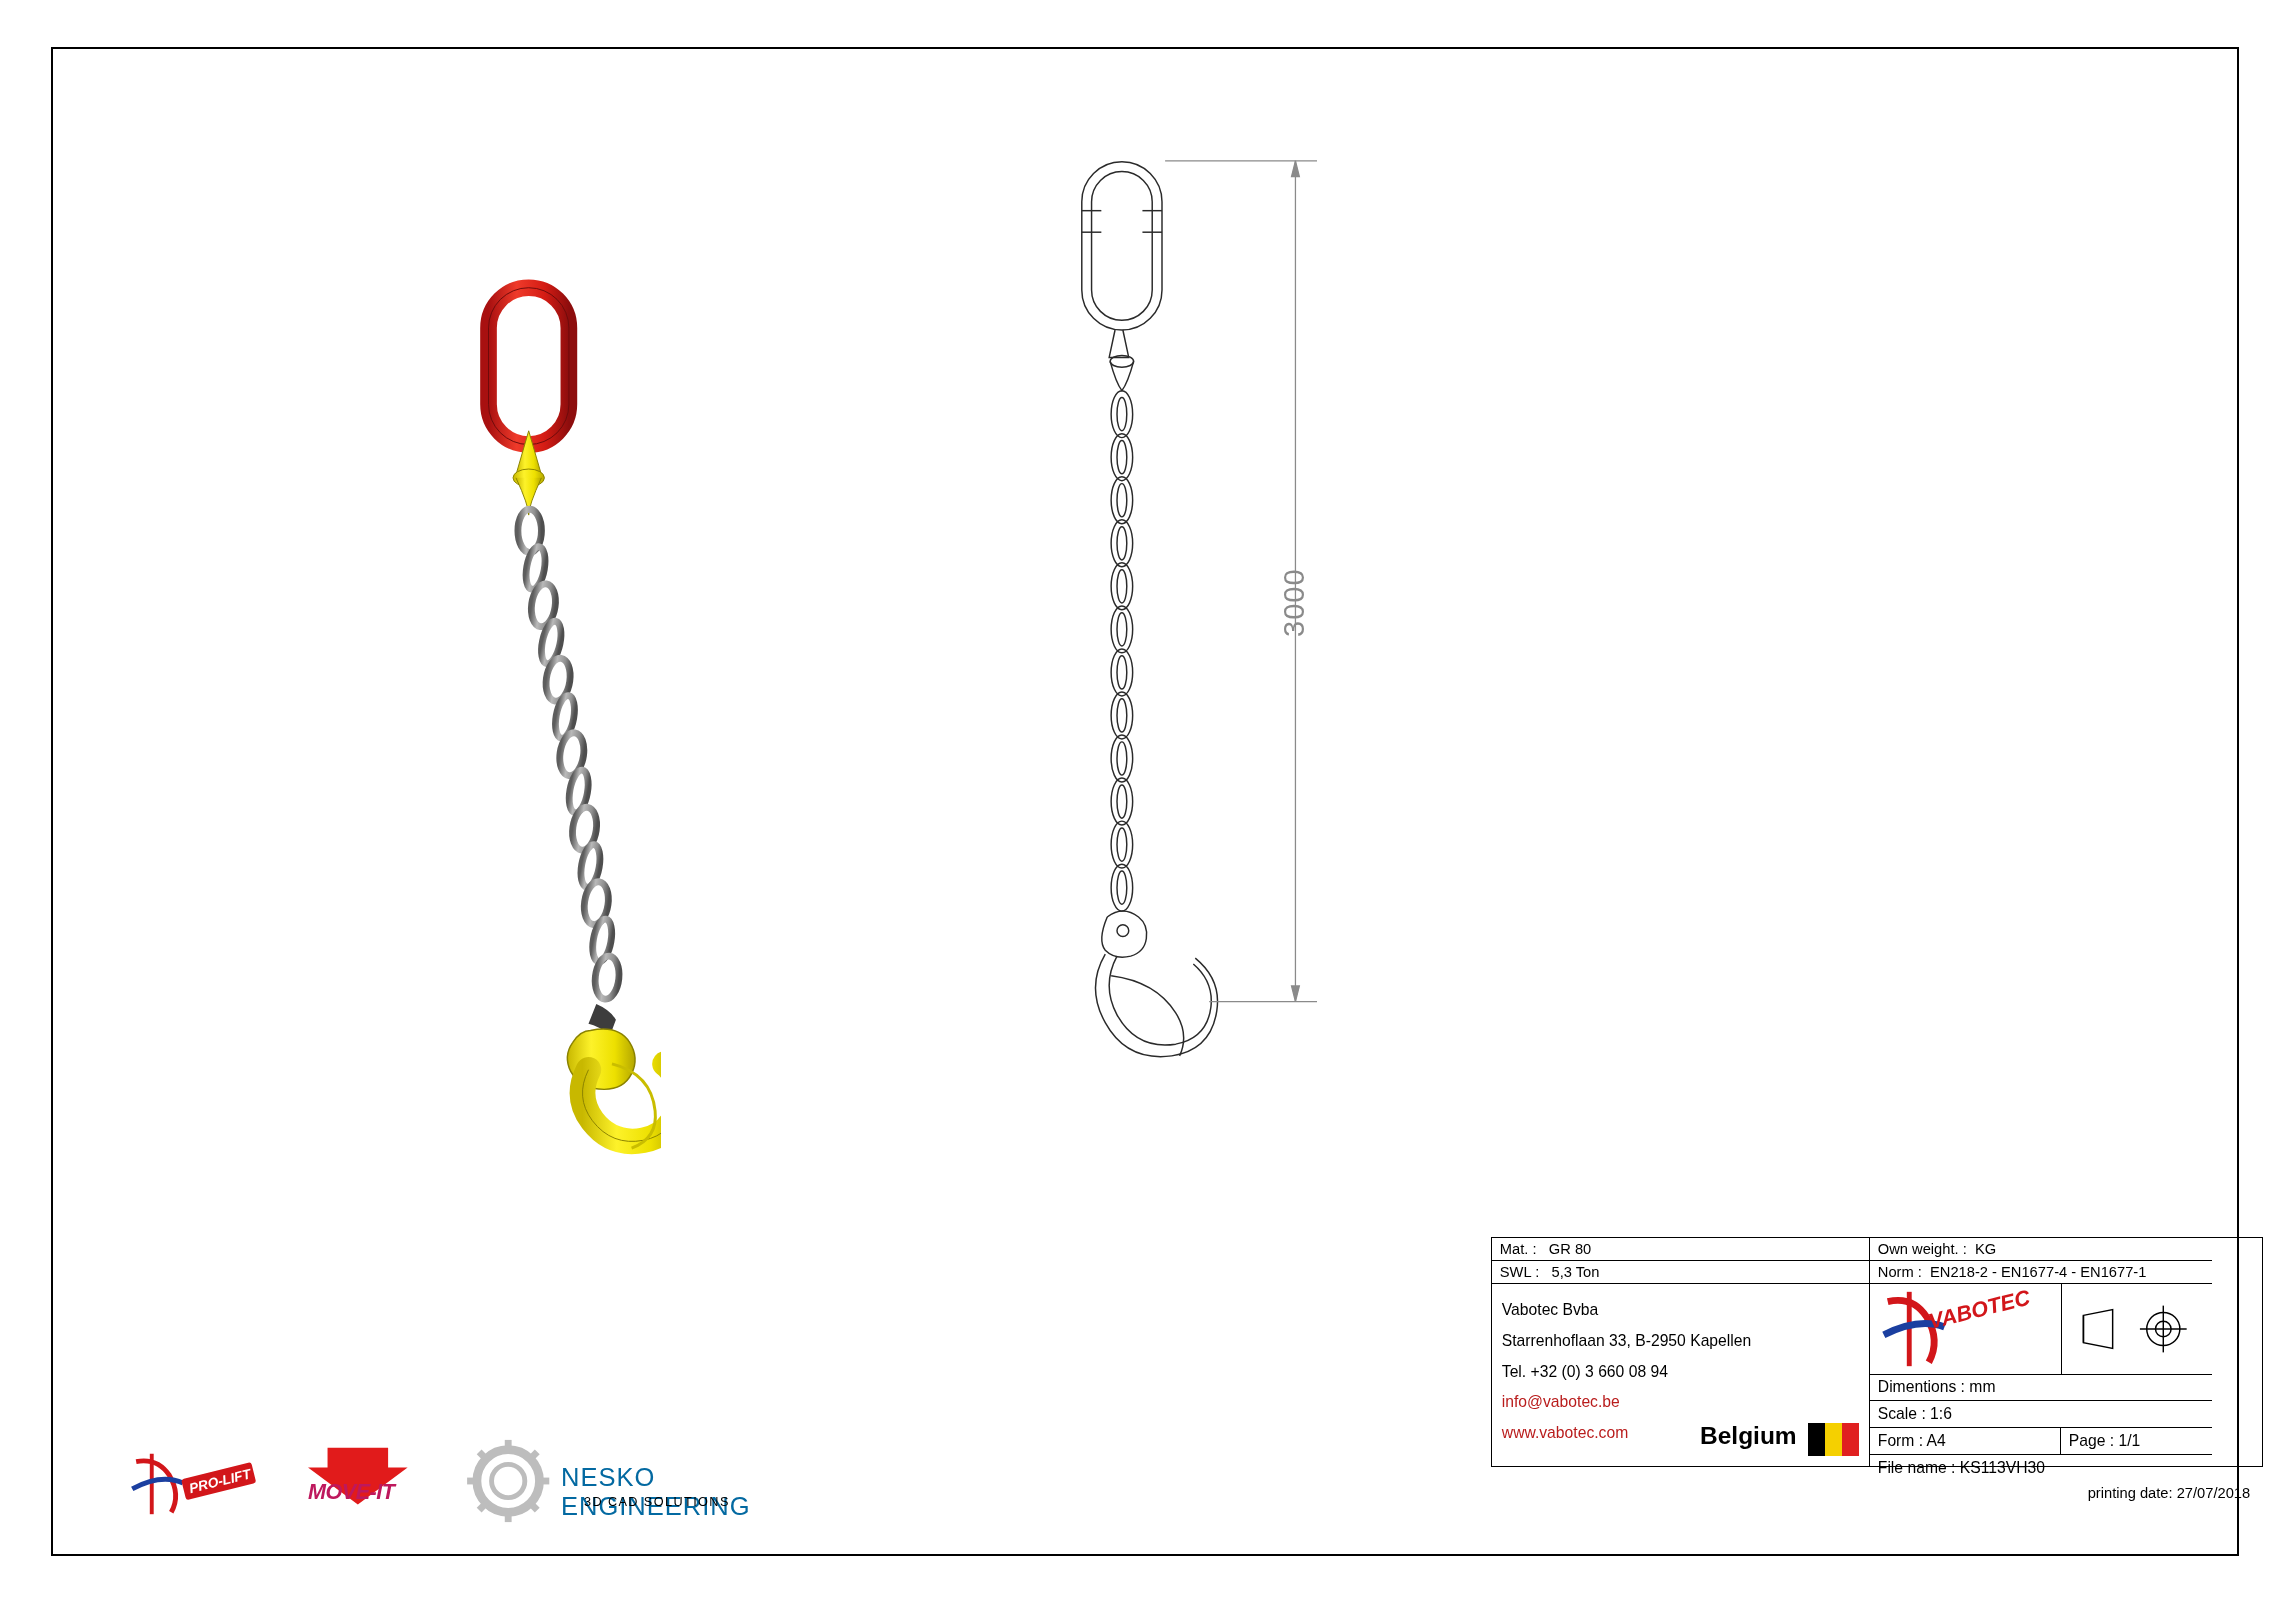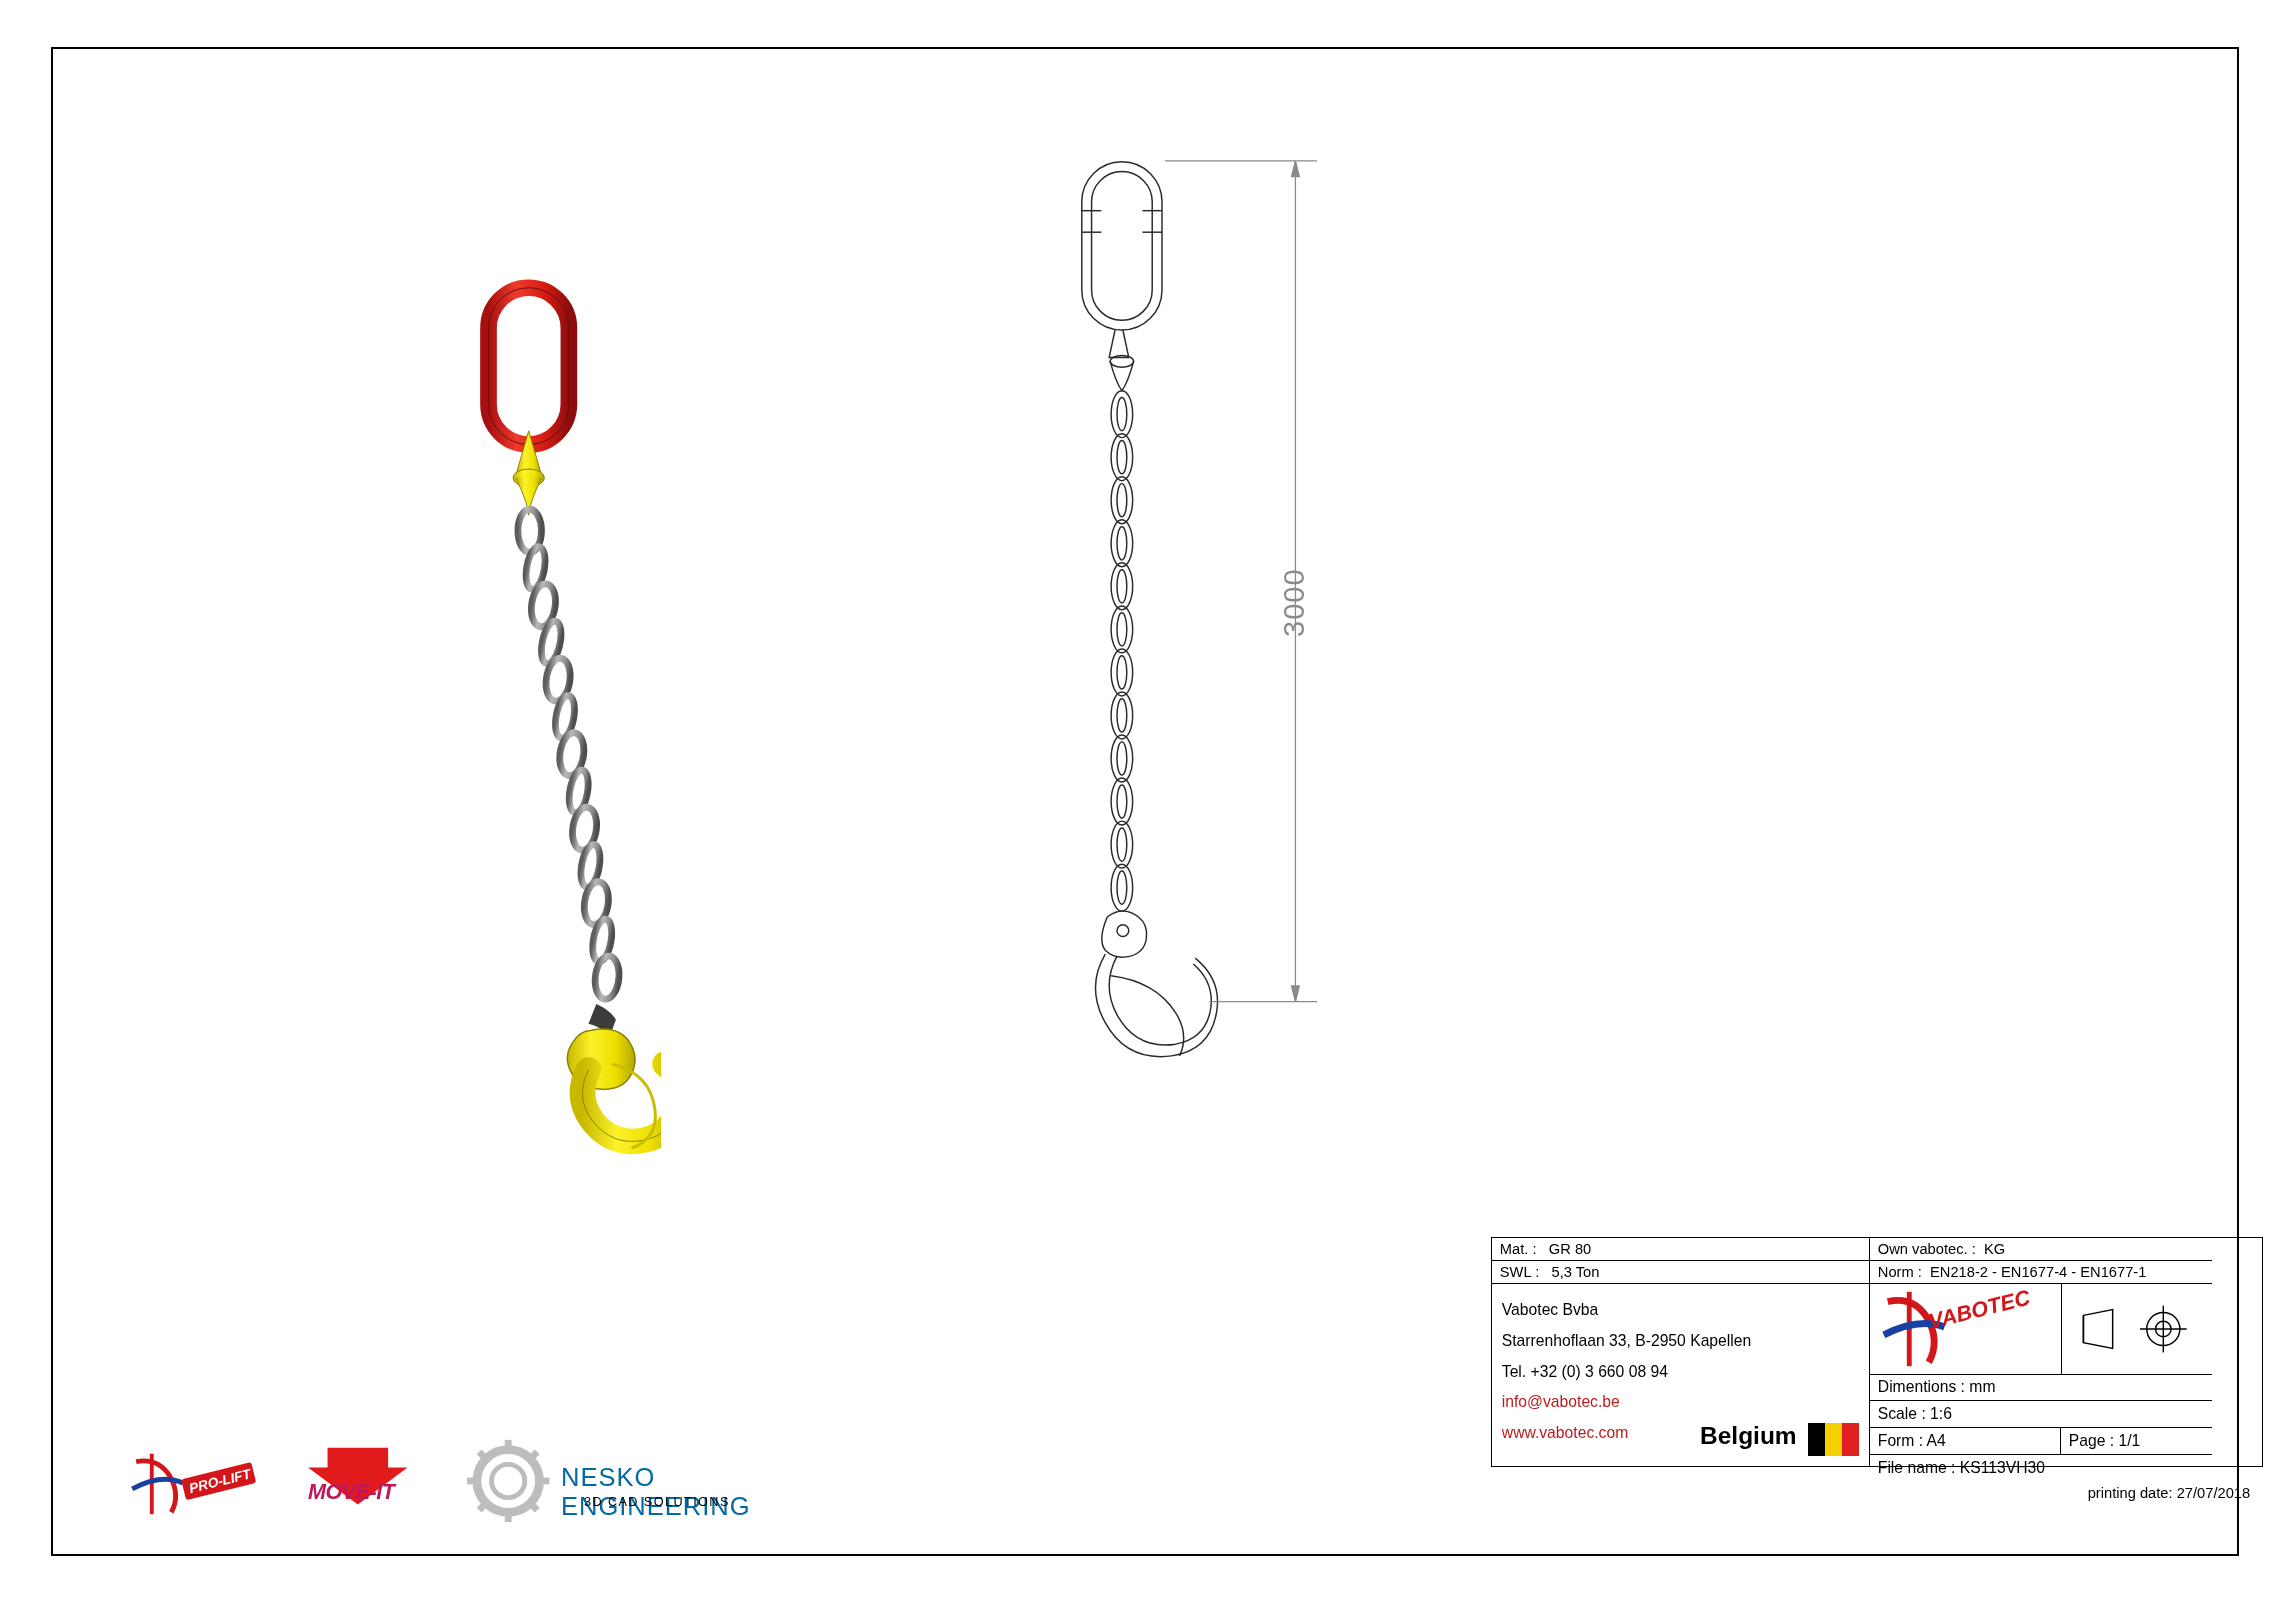--- a/index.html
+++ b/index.html
@@ -345,21 +345,21 @@
   </div>
 
   <div class="tb">
 
     <div class="tb-row">
       <div class="tb-cell tb-left">
         <span>Mat. :</span>
         &nbsp;&nbsp;<span>GR 80</span>
       </div>
       <div class="tb-cell tb-right">
-        <span>Own vabotec. :</span>
+        <span>Own weight. :</span>
         &nbsp;<span>KG</span>
       </div>
     </div>
 
     <div class="tb-row">
       <div class="tb-cell tb-left">
         <span>SWL :</span>
         &nbsp;&nbsp;<span>5,3 Ton</span>
       </div>
       <div class="tb-cell tb-right">

